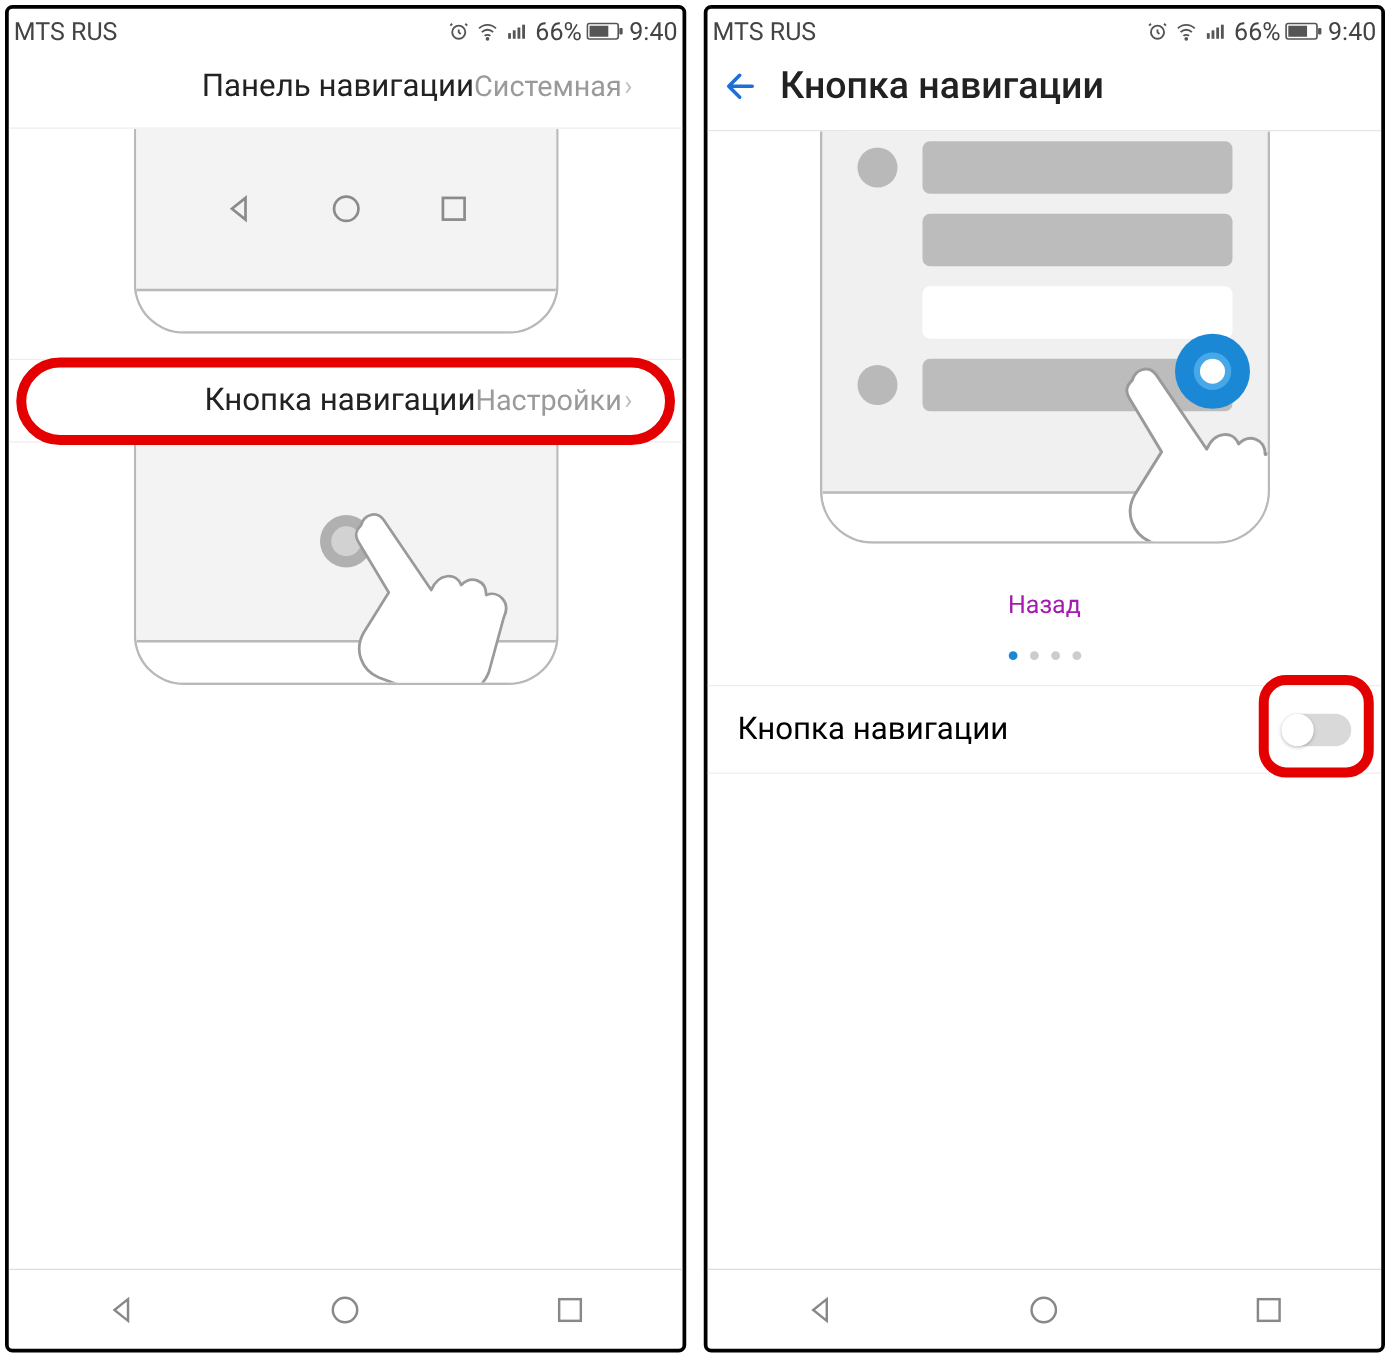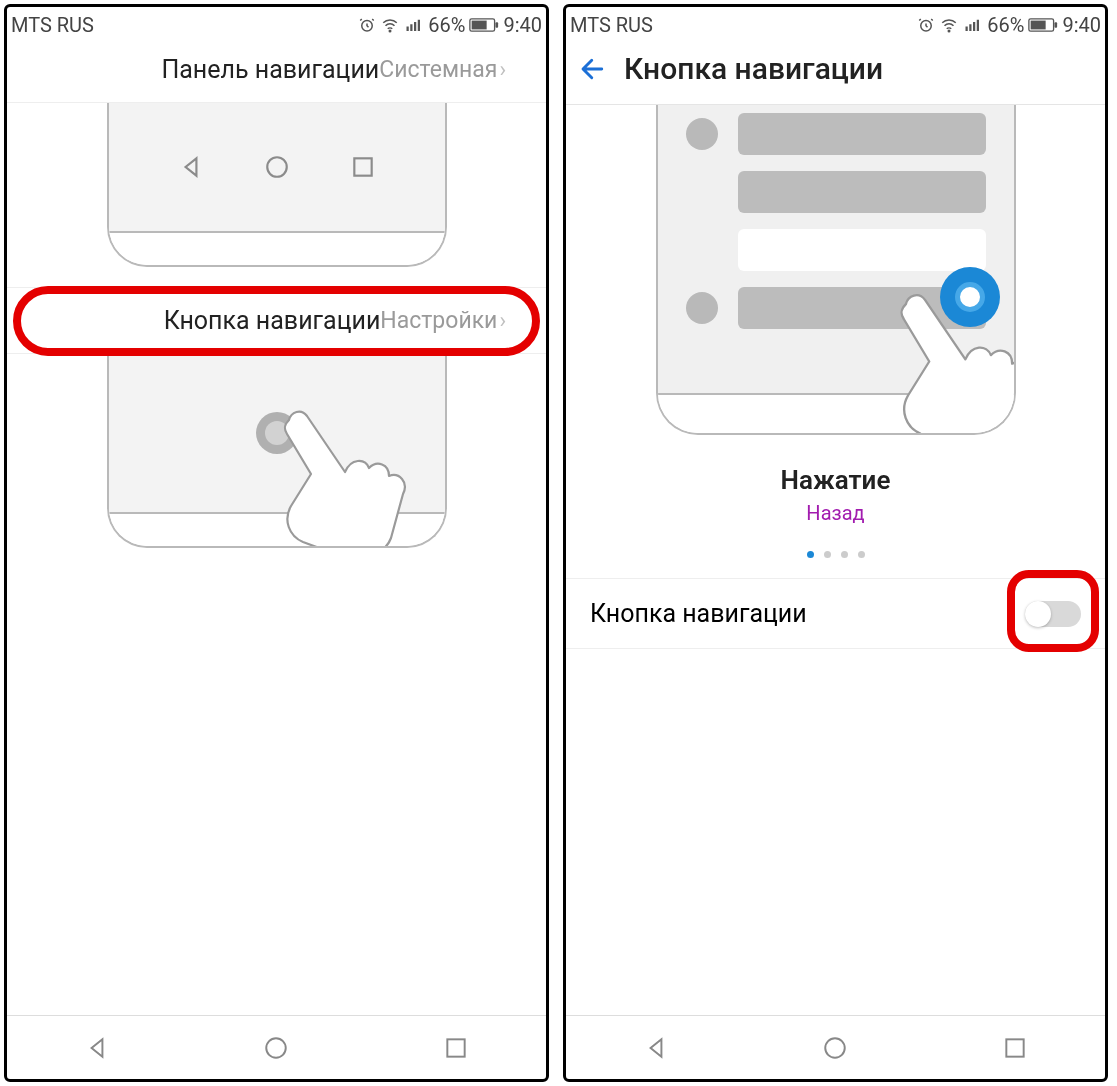--- a/index.html
+++ b/index.html
@@ -356,21 +356,20 @@
         </div>
         <svg class="hand-svg" style="right:-30px; top:180px; width:170px; height:170px;" viewBox="0 0 140 160" fill="#fff" stroke="#9a9a9a" stroke-width="2.2" stroke-linejoin="round">
           <path d="M20 18 C 22 10, 32 6, 38 14 L 76 70 C 82 56, 96 56, 100 66 C 108 58, 120 62, 120 74 C 130 70, 140 80, 134 92 L 122 136 C 116 152, 94 160, 72 154 L 34 140 C 20 134, 14 118, 22 104 L 42 72 L 18 32 C 14 26, 16 22, 20 18 Z"></path>
         </svg>
       </div>
       <div class="preview-chin" style="height:38px"></div>
     </div>
   </div>
 
   <div class="caption">
-    <div class="caption-title">Нажатие</div>
     <div class="caption-sub">Назад</div>
   </div>
 
   <div class="dots">
     <div class="dot active"></div>
     <div class="dot"></div>
     <div class="dot"></div>
     <div class="dot"></div>
   </div>
 

